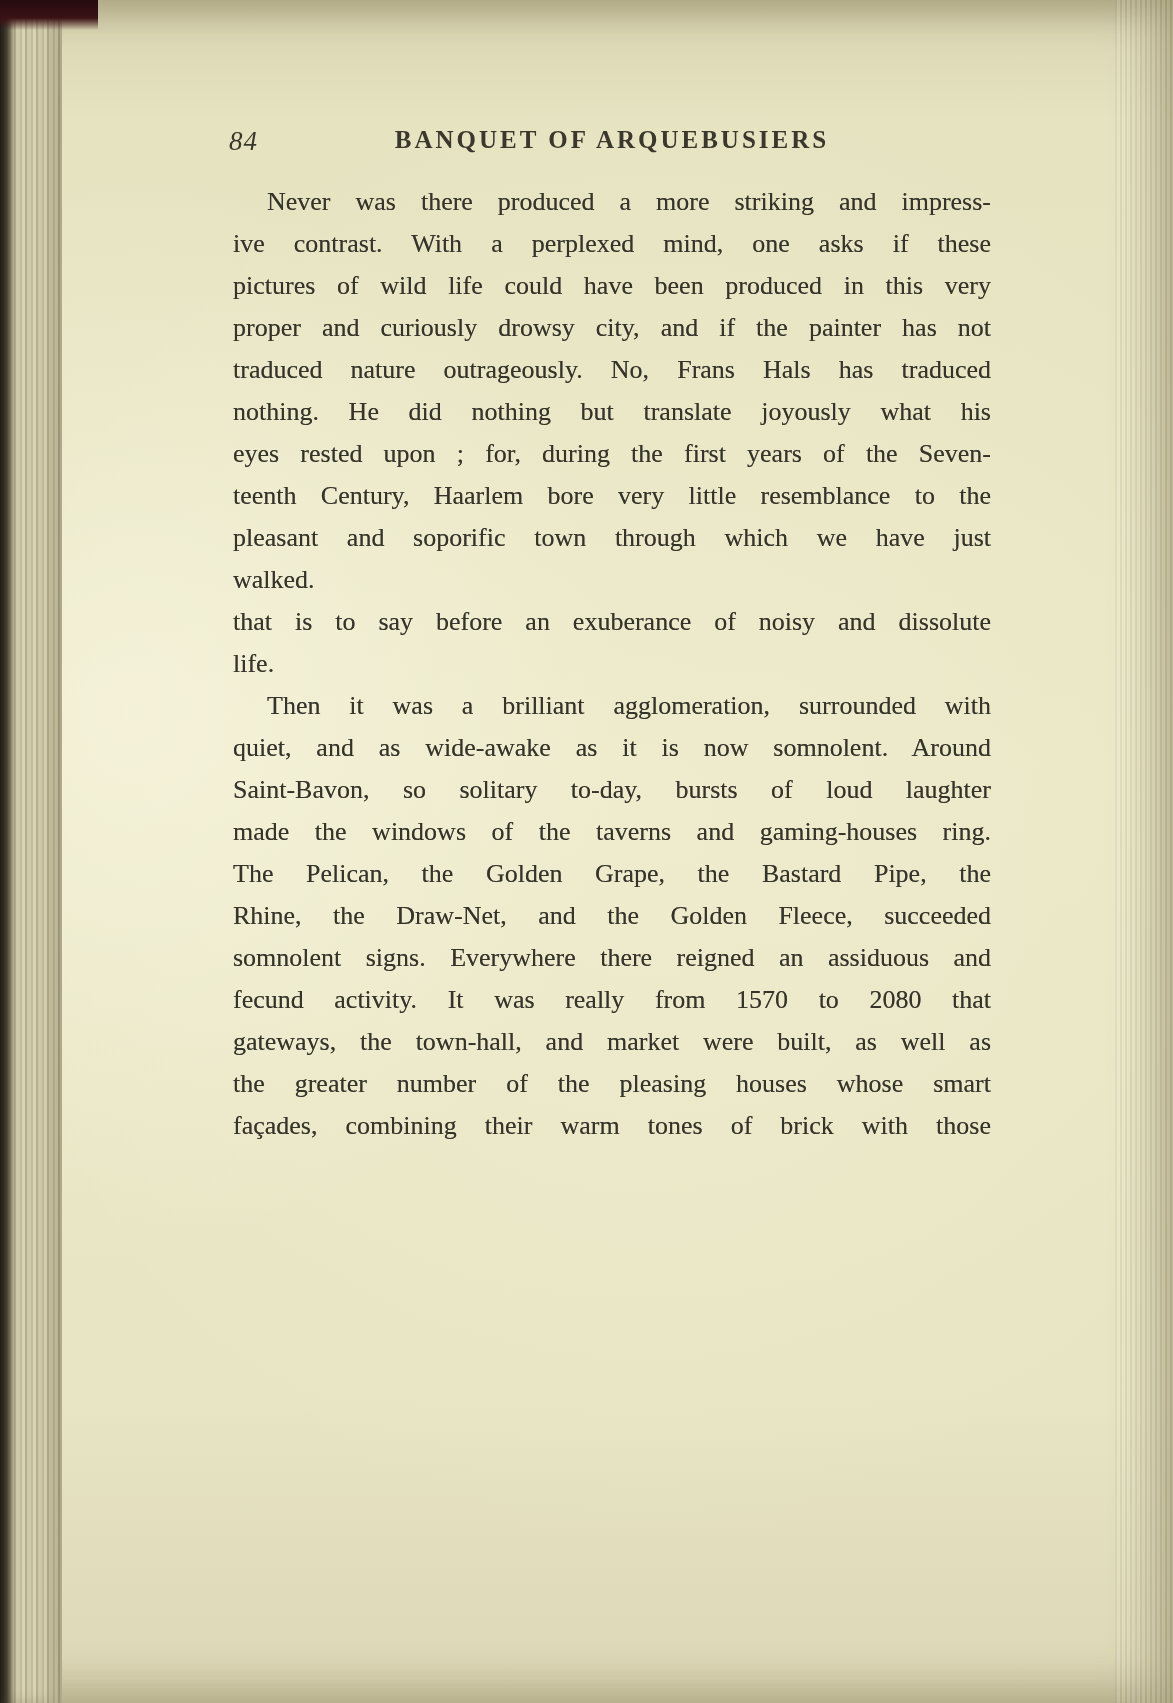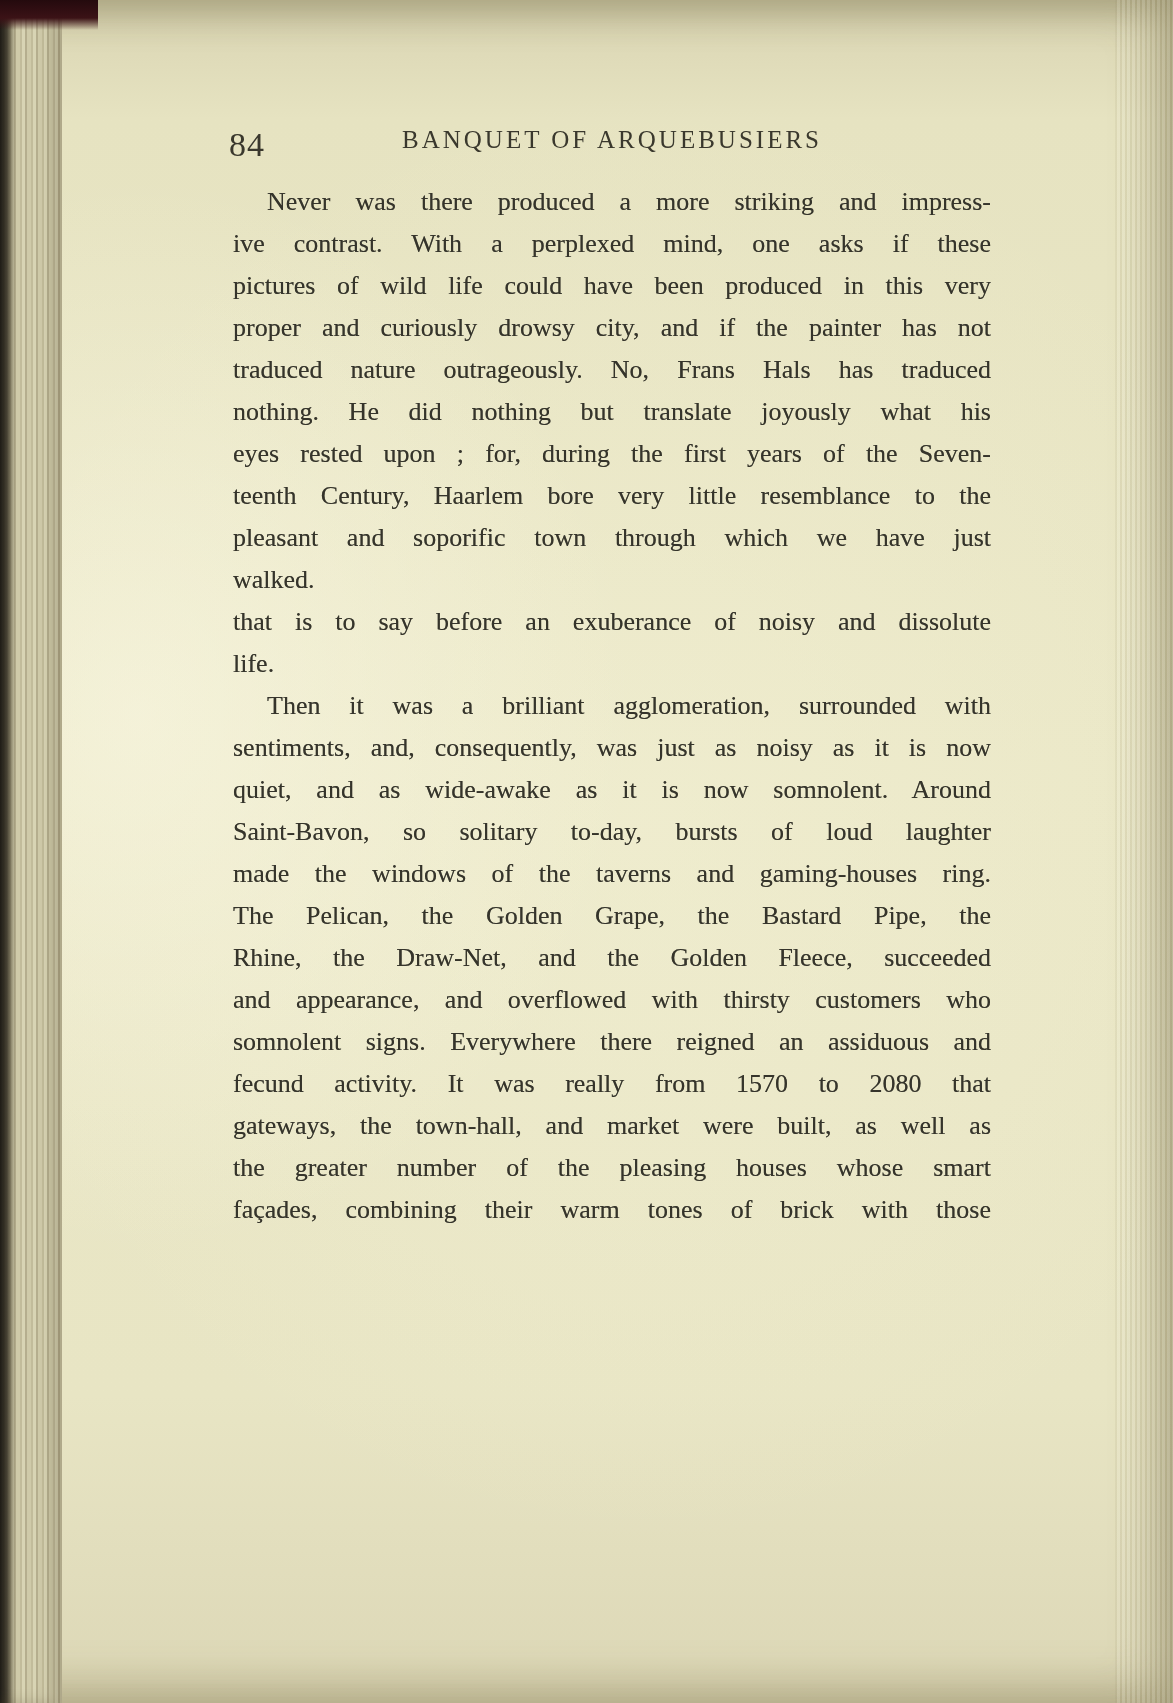--- a/index.html
+++ b/index.html
@@ -51,30 +51,32 @@
     width: 758px;
     color: #34332a;
   }
   .header-row {
     position: relative;
     height: 34px;
   }
   .pagenum {
     position: absolute;
     left: -4px; top: 0;
-    font-size: 34px;
+    font-size: 27px;
     letter-spacing: 1px;
     color: #3a382d;
+    font-style: italic;
   }
   .running-head {
     display: block;
     text-align: center;
     font-size: 25px;
     letter-spacing: 3px;
     color: #3a382d;
+    font-weight: bold;
   }
   .text-block {
     margin-top: 21px;
     font-size: 26px;
     line-height: 42px;
     color: #35342b;
     text-shadow: 0 0 0.5px rgba(53,52,43,0.55);
   }
   .para { margin: 0; }
   .line {
@@ -112,27 +114,25 @@
           <div class="line">teenth Century, Haarlem bore very little resemblance to the</div>
           <div class="line">pleasant and soporific town through which we have just</div>
           <div class="line short">walked.</div>
         </div>
         <div class="para">
           <div class="line">that is to say before an exuberance of noisy and dissolute</div>
           <div class="line short">life.</div>
         </div>
         <div class="para">
           <div class="line indent">Then it was a brilliant agglomeration, surrounded with</div>
-          <div class="line">sentiments, and, consequently, was just as noisy as it is now</div>
           <div class="line">quiet, and as wide-awake as it is now somnolent. Around</div>
           <div class="line">Saint-Bavon, so solitary to-day, bursts of loud laughter</div>
           <div class="line">made the windows of the taverns and gaming-houses ring.</div>
           <div class="line">The Pelican, the Golden Grape, the Bastard Pipe, the</div>
           <div class="line">Rhine, the Draw-Net, and the Golden Fleece, succeeded</div>
-          <div class="line">and appearance, and overflowed with thirsty customers who</div>
           <div class="line">somnolent signs. Everywhere there reigned an assiduous and</div>
           <div class="line">fecund activity. It was really from 1570 to 2080 that</div>
           <div class="line">gateways, the town-hall, and market were built, as well as</div>
           <div class="line">the greater number of the pleasing houses whose smart</div>
           <div class="line">façades, combining their warm tones of brick with those</div>
         </div>
       </div>
   </div>
 </div>
 

